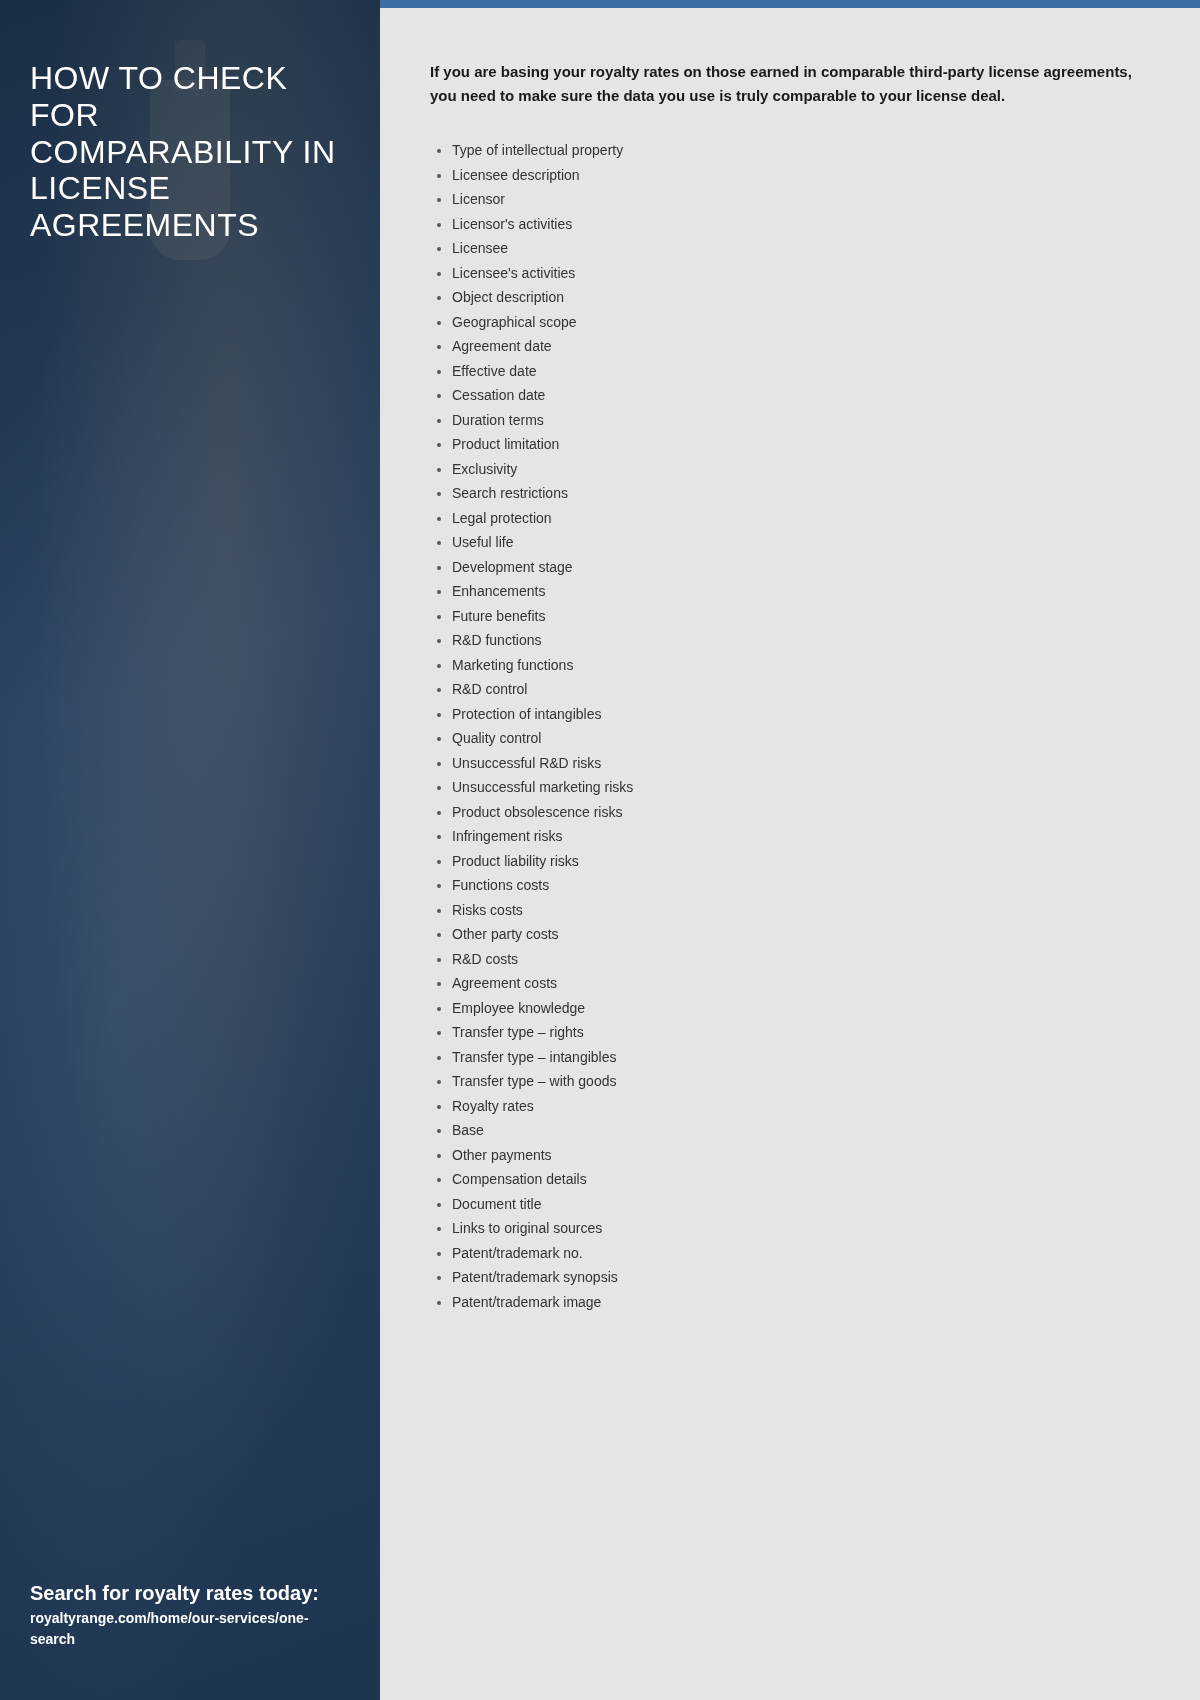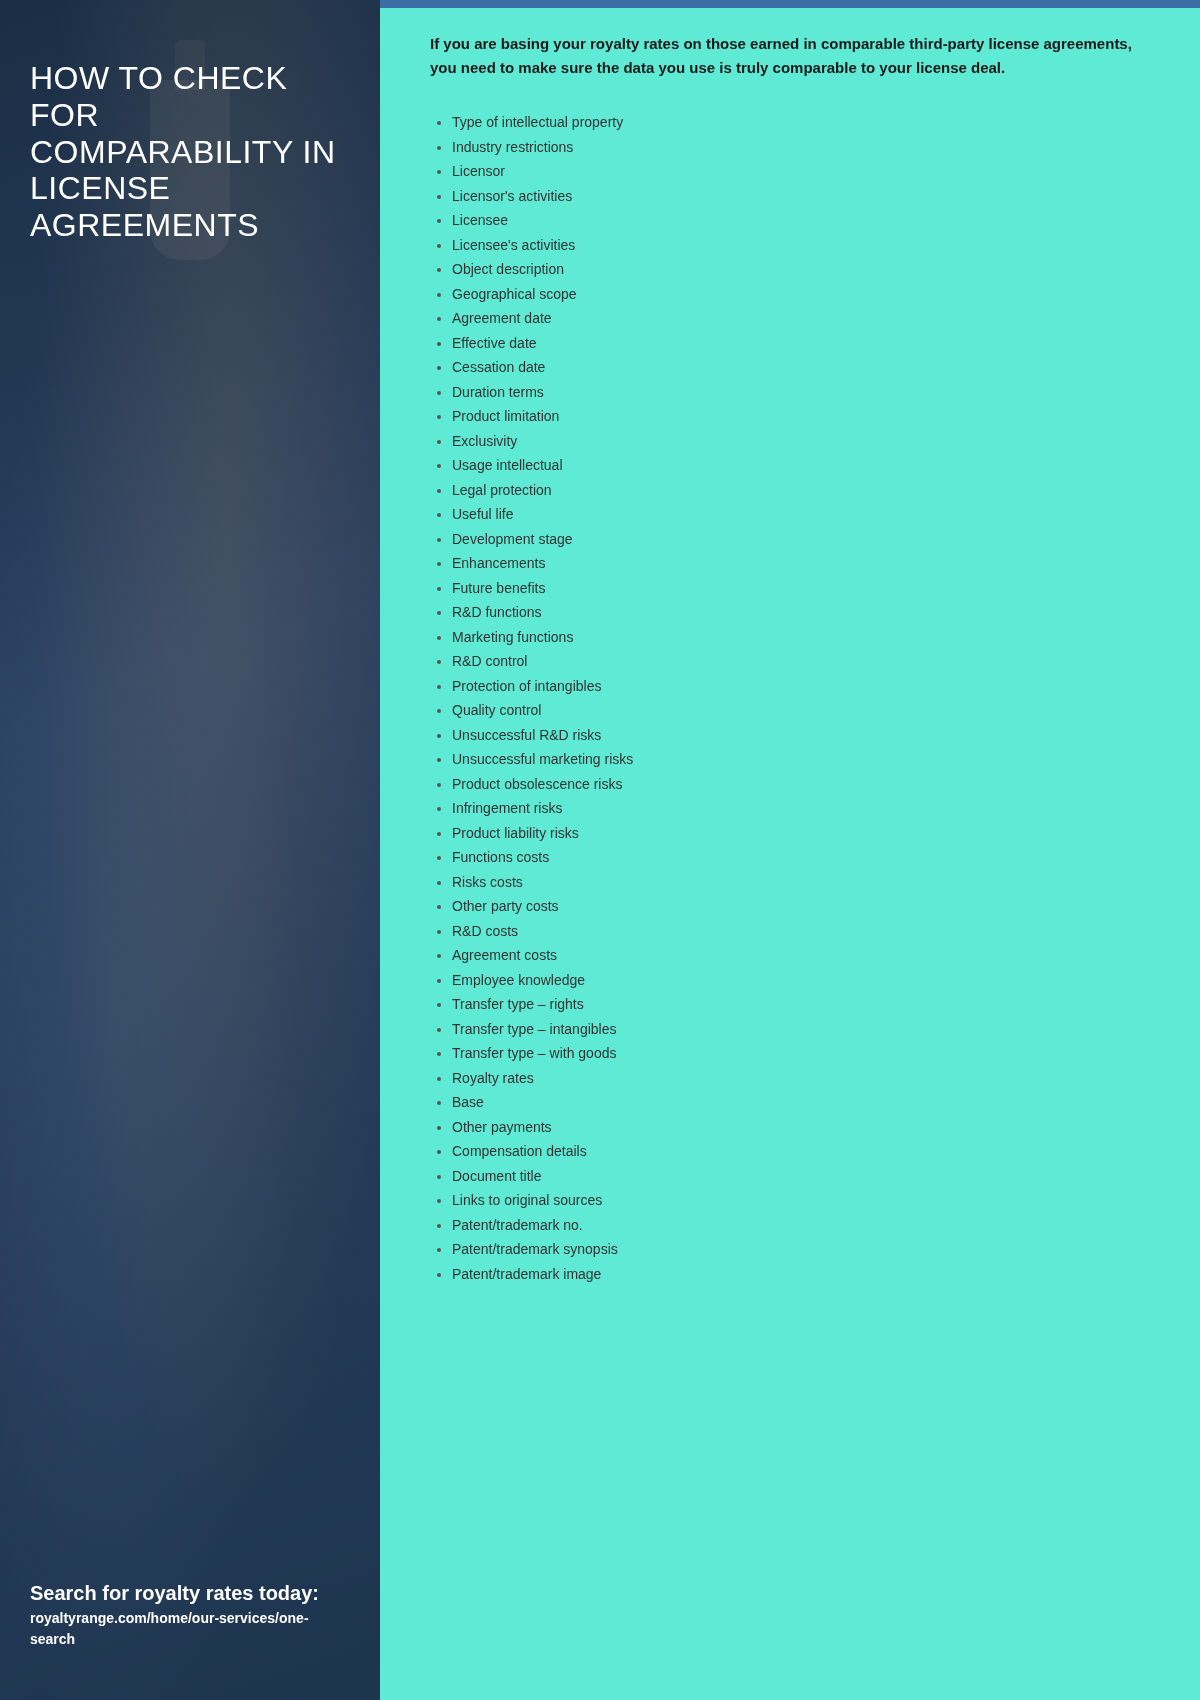--- a/index.html
+++ b/index.html
@@ -98,22 +98,22 @@
     .left-link-url {
       color: #ffffff;
       font-size: 14px;
       font-weight: 700;
       line-height: 1.5;
     }
 
     
     .right-panel {
       flex: 1;
-      padding: 22px 50px 50px 50px;
-      background: #5eead4;
+      padding: 50px 50px 50px 50px;
+      background: #e5e5e5;
       position: relative;
     }
 
     .right-panel-top-bar {
       position: absolute;
       top: 0;
       left: 0;
       right: 0;
       height: 8px;
       background: #3a6ea5;
@@ -170,34 +170,34 @@
 </div>
 
 <div class="right-panel">
   <div class="right-panel-top-bar"></div>
 
   <p class="intro-text">If you are basing your royalty rates on those earned in comparable third-party license agreements, you need to make sure the data you use is truly comparable to your license deal.</p>
 
 
   <ul class="comparability-list">
   <li>Type of intellectual property</li>
-      <li>Industry restrictions</li>
+      <li>Licensee description</li>
       <li>Licensor</li>
       <li>Licensor's activities</li>
       <li>Licensee</li>
       <li>Licensee's activities</li>
       <li>Object description</li>
       <li>Geographical scope</li>
       <li>Agreement date</li>
       <li>Effective date</li>
       <li>Cessation date</li>
       <li>Duration terms</li>
       <li>Product limitation</li>
       <li>Exclusivity</li>
-      <li>Usage intellectual</li>
+      <li>Search restrictions</li>
       <li>Legal protection</li>
       <li>Useful life</li>
       <li>Development stage</li>
       <li>Enhancements</li>
       <li>Future benefits</li>
       <li>R&amp;D functions</li>
       <li>Marketing functions</li>
       <li>R&amp;D control</li>
       <li>Protection of intangibles</li>
       <li>Quality control</li>

